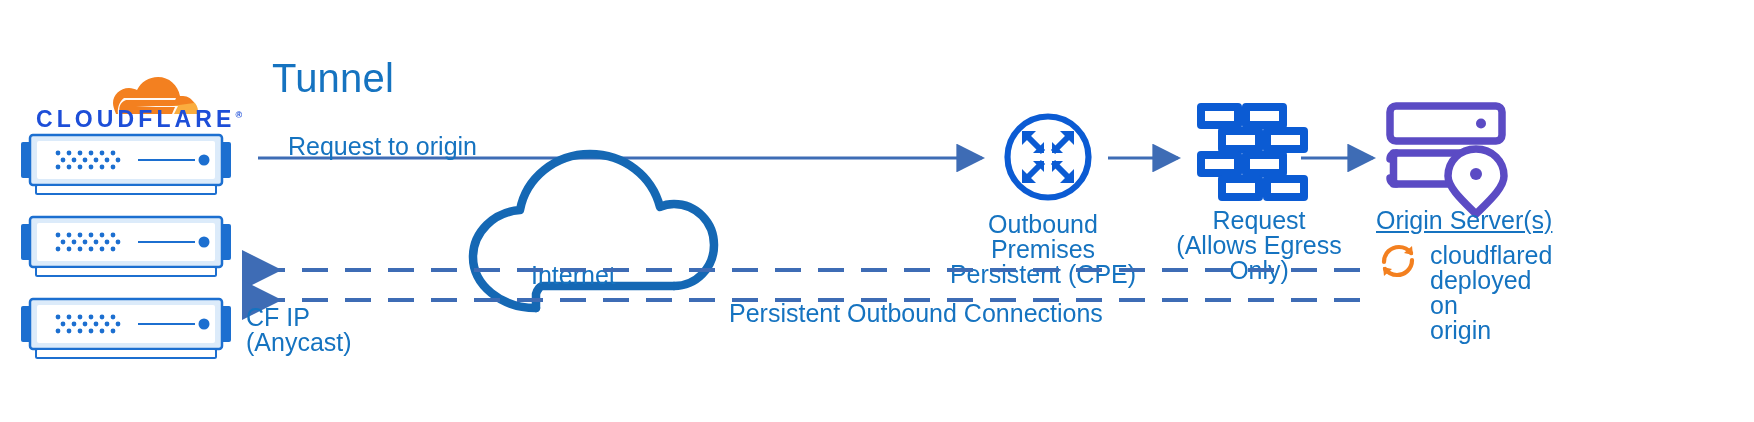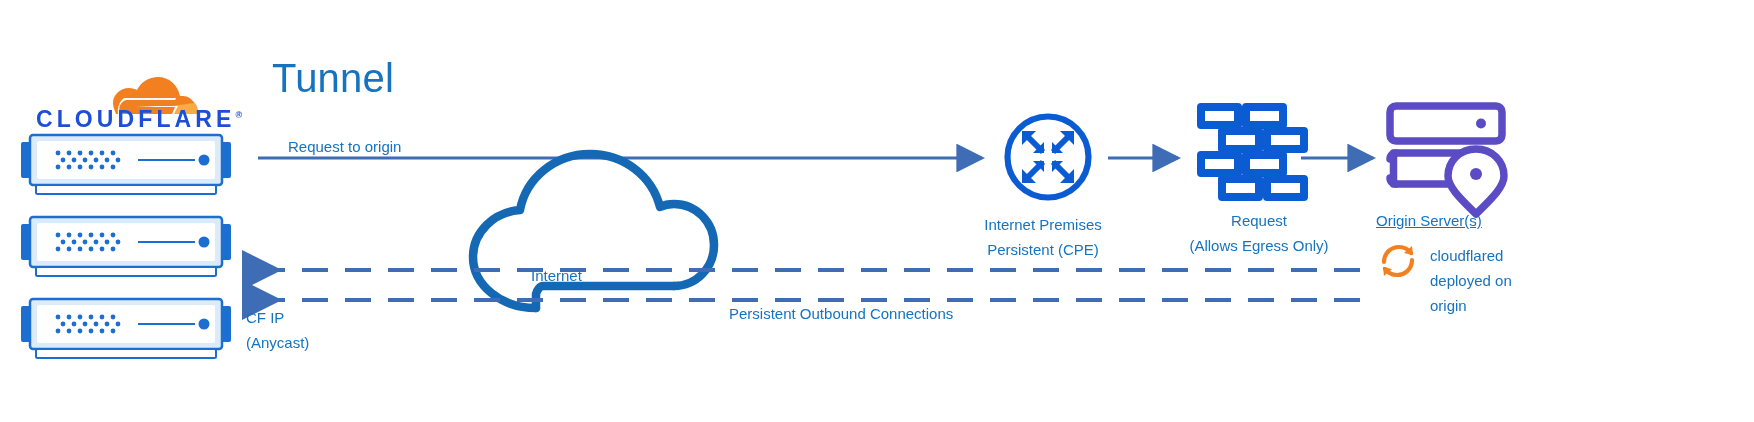--- a/index.html
+++ b/index.html
@@ -15,21 +15,21 @@
   
   #title{
     left:272px;top:8px;
     font-size:40px;color:#1573C0;letter-spacing:.2px;
     white-space:nowrap;
     margin-top:48px;
   }
 
   
   .lbl{
-    color:#1573C0;font-size:15px;line-height:25px;white-space:nowrap;
+    color:#1573C0;font-size:25px;line-height:25px;white-space:nowrap;
   }
   .lbl.center{text-align:center;}
 
   #lbl-request{left:288px;top:134px;}
   #lbl-internet{left:531px;top:231px;margin-top:32px;}
   #lbl-cpe{left:947px;top:212px;text-align:center;width:192px;white-space:normal;}
   #lbl-firewall{left:1157px;top:208px;text-align:center;width:204px;white-space:normal;}
   #lbl-origin{left:1376px;top:208px;white-space:nowrap;text-decoration:underline;}
   #lbl-cfip{left:246px;top:305px;white-space:normal;width:120px;}
   #lbl-persistent{left:729px;top:301px;}
@@ -213,21 +213,21 @@
       </g>
       <g fill="#0B5BD3">
         <path d="M20 20 L34 20 L20 34 Z"></path>
         <path d="M72 20 L72 34 L58 20 Z"></path>
         <path d="M20 72 L20 58 L34 72 Z"></path>
         <path d="M72 72 L58 72 L72 58 Z"></path>
       </g>
     </svg>
   </div>
   <div class="abs lbl center" id="lbl-cpe">
-    <div>Internet Premises</div>
+    <div>Outbound Premises</div>
     <div>Persistent (CPE)</div>
   </div>
 
   <div class="abs" style="left:1108px;top:150px;">
     <svg width="86" height="16" viewBox="0 0 86 16">
       <defs>
         <marker id="arrowR2" markerWidth="9" markerHeight="9" refX="8" refY="4.5" orient="auto">
           <path d="M0,0 L9,4.5 L0,9 Z" fill="#3E6CB5"></path>
         </marker>
       </defs>

